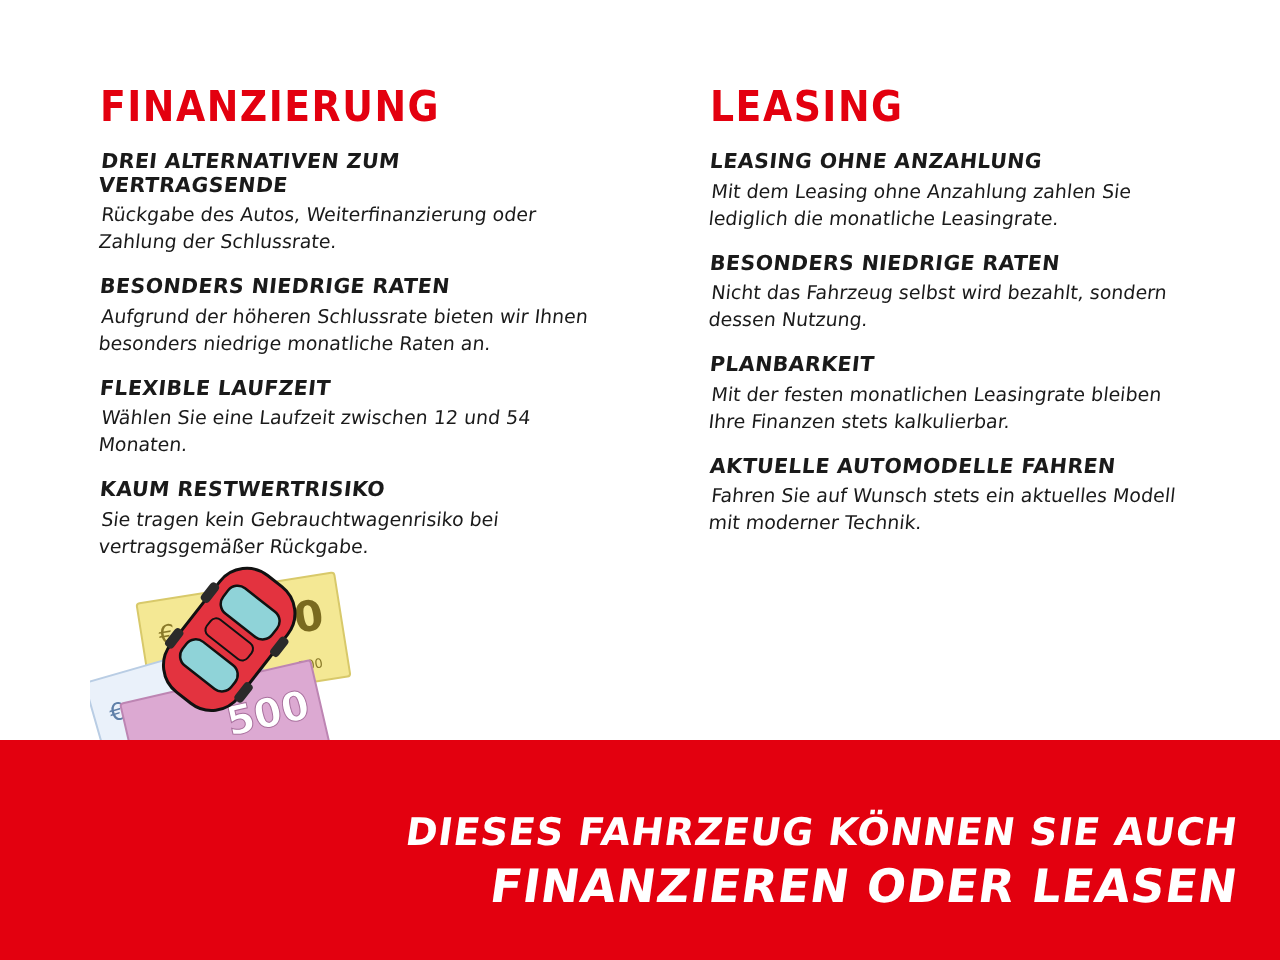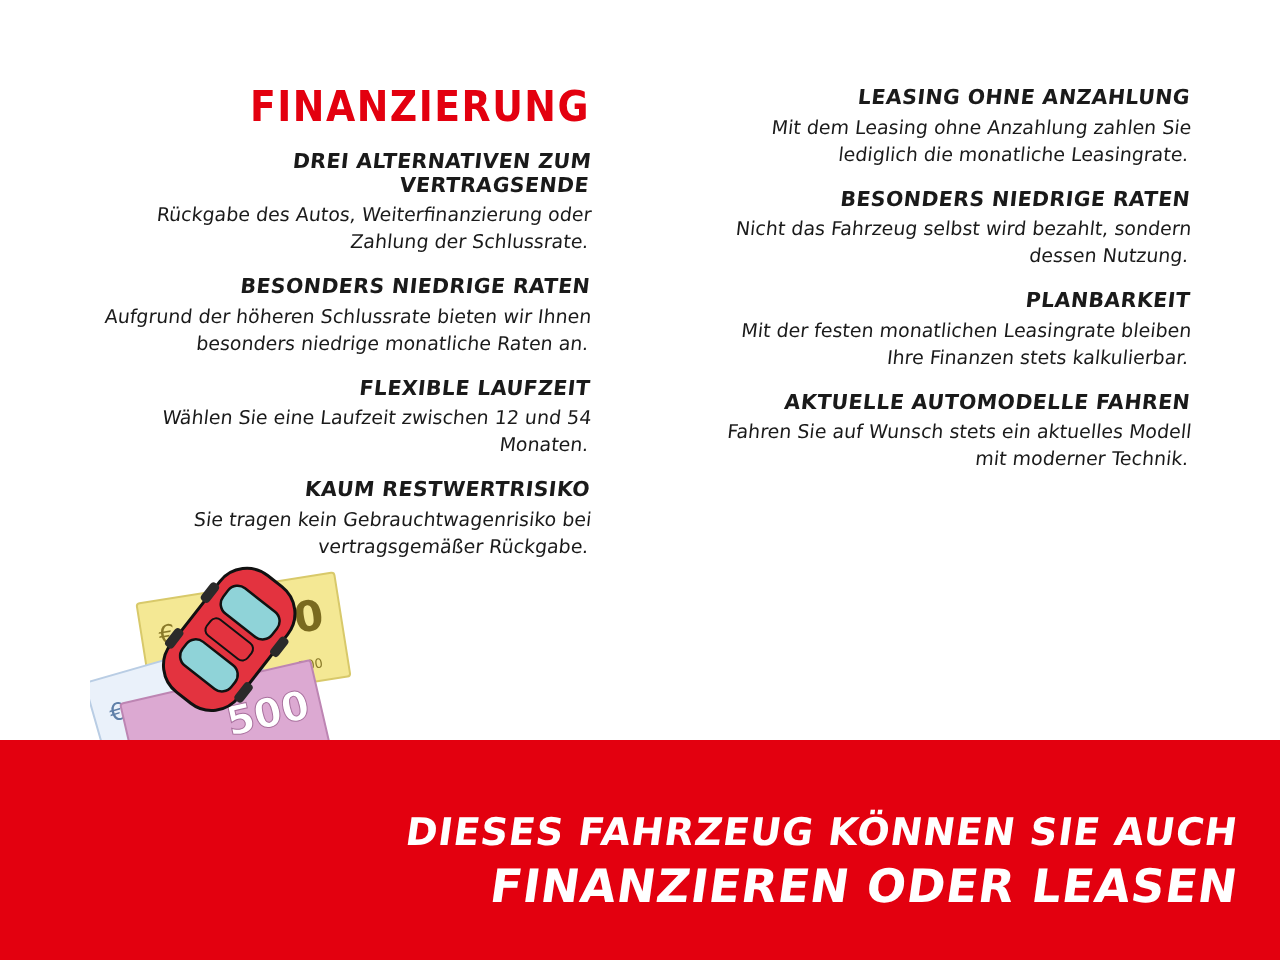--- a/index.html
+++ b/index.html
@@ -21,22 +21,21 @@
     background: #ffffff;
   }
 
   
   .columns {
     position: absolute;
     top: 86px;
     left: 0;
     width: 1280px;
     display: flex;
-    gap: 4px;
-    text-align: right;
+    gap: 12px;
   }
   .col {
     box-sizing: border-box;
   }
   .col-left  { width: 600px; padding-left: 100px; padding-right: 10px; }
   .col-right { width: 600px; padding-left: 98px; padding-right: 14px; }
 
   .col-title {
     color: #e3000f;
     font-family: "DejaVu Sans", sans-serif;
@@ -143,20 +142,21 @@
         <p class="b-body">Wählen Sie eine Laufzeit zwischen 12 und 54 Monaten.</p>
       </div>
 
       <div class="block">
         <p class="b-head">KAUM RESTWERTRISIKO</p>
         <p class="b-body">Sie tragen kein Gebrauchtwagenrisiko bei vertragsgemäßer Rückgabe.</p>
       </div>
     </div>
 
     <div class="col col-right">
+      <h1 class="col-title">Leasing</h1>
 
       <div class="block">
         <p class="b-head">LEASING OHNE ANZAHLUNG</p>
         <p class="b-body">Mit dem Leasing ohne Anzahlung zahlen Sie lediglich die monatliche Leasingrate.</p>
       </div>
 
       <div class="block">
         <p class="b-head">BESONDERS NIEDRIGE RATEN</p>
         <p class="b-body">Nicht das Fahrzeug selbst wird bezahlt, sondern dessen Nutzung.</p>
       </div>

